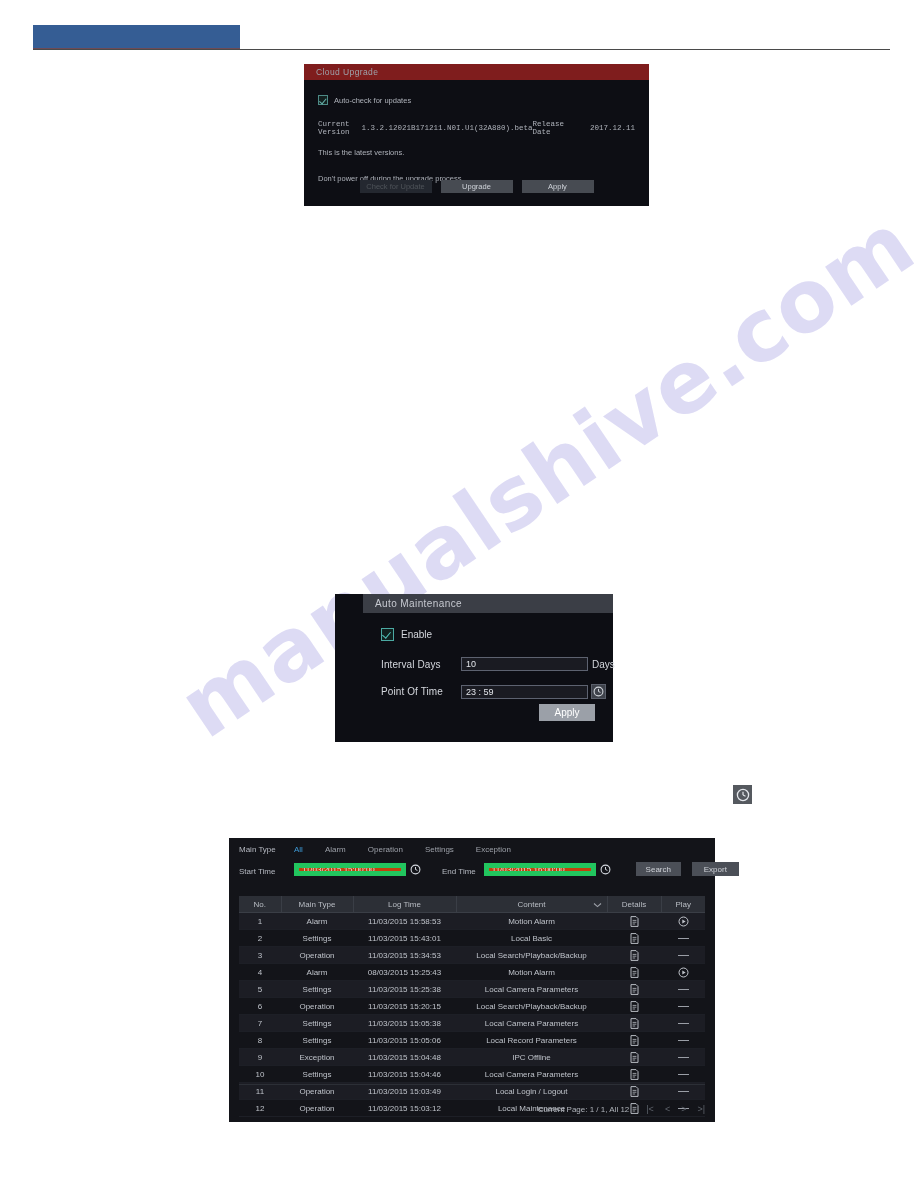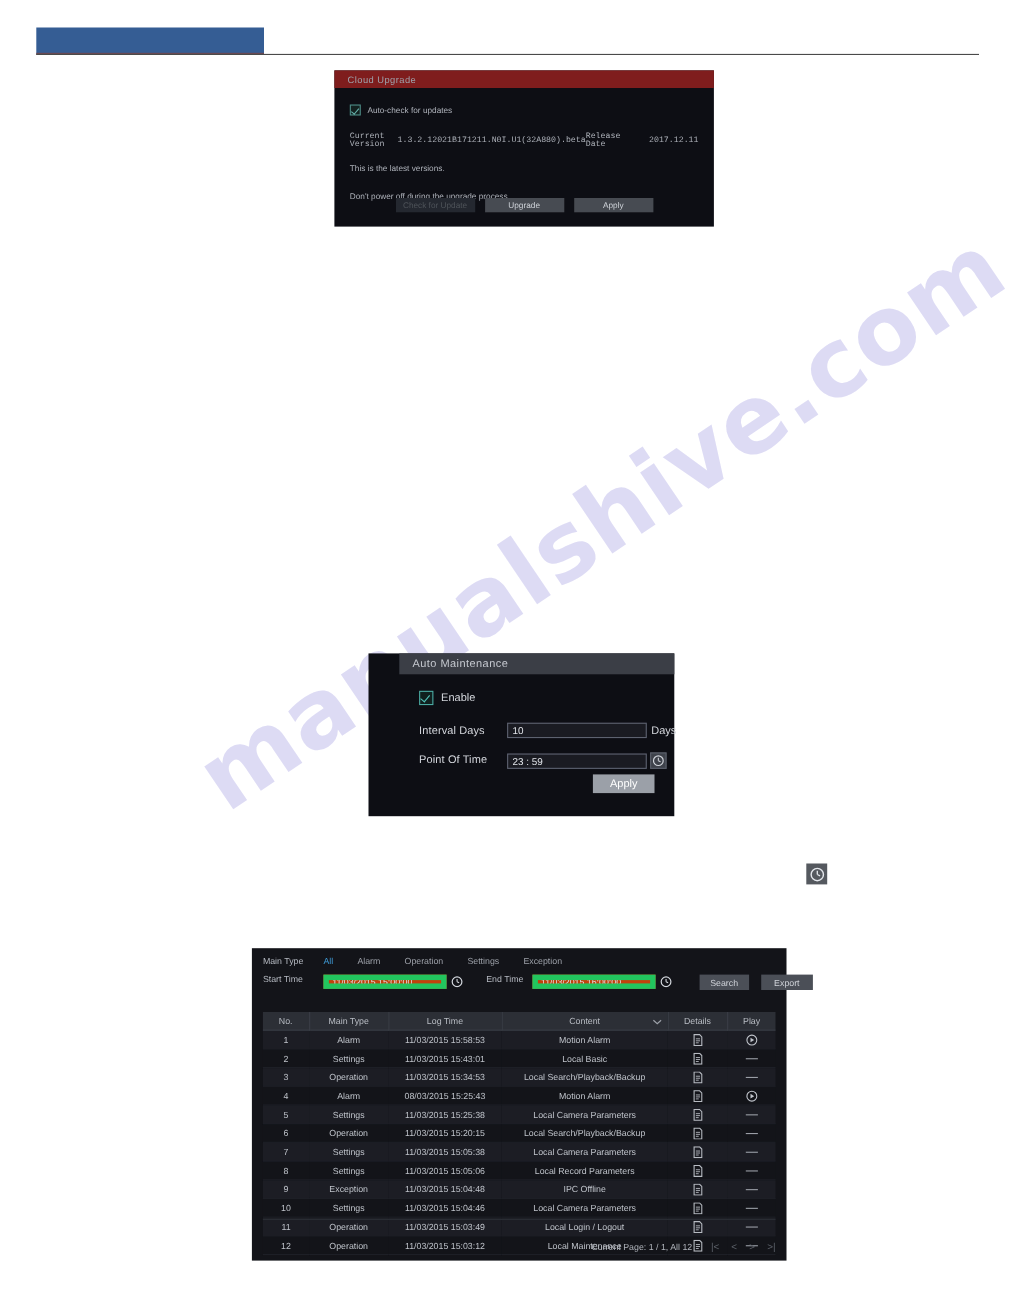--- a/index.html
+++ b/index.html
@@ -270,21 +270,20 @@
     box-sizing: border-box;
   }
 
   
   #log-panel {
     left: 229px;
     top: 838px;
     width: 486px;
     height: 284px;
     background: #131419;
-    margin-top: 24px;
   }
   #log-toolbar {
     padding: 7px 10px 0 10px;
     color: #b6bac2;
     font-size: 8px;
   }
   #log-maintype-row {
     display: flex;
     align-items: center;
     gap: 0;
@@ -292,21 +291,21 @@
   #log-maintype-label { width: 55px; flex: 0 0 auto; }
   .log-type-tab {
     color: #9ca0a8;
     font-size: 8px;
     margin-right: 22px;
     cursor: default;
   }
   .log-type-tab.active { color: #3e9ad6; }
   #log-time-row {
     display: flex;
-    align-items: flex-start;
+    align-items: flex-end;
     margin-top: 8px;
   }
   #log-start-label { width: 55px; flex: 0 0 auto; }
   .log-time-input {
     width: 112px;
     height: 13px;
     background: #c2410c;
     border: 5px solid #22c55e;
     color: #dfe2e7;
     font-size: 8px;

